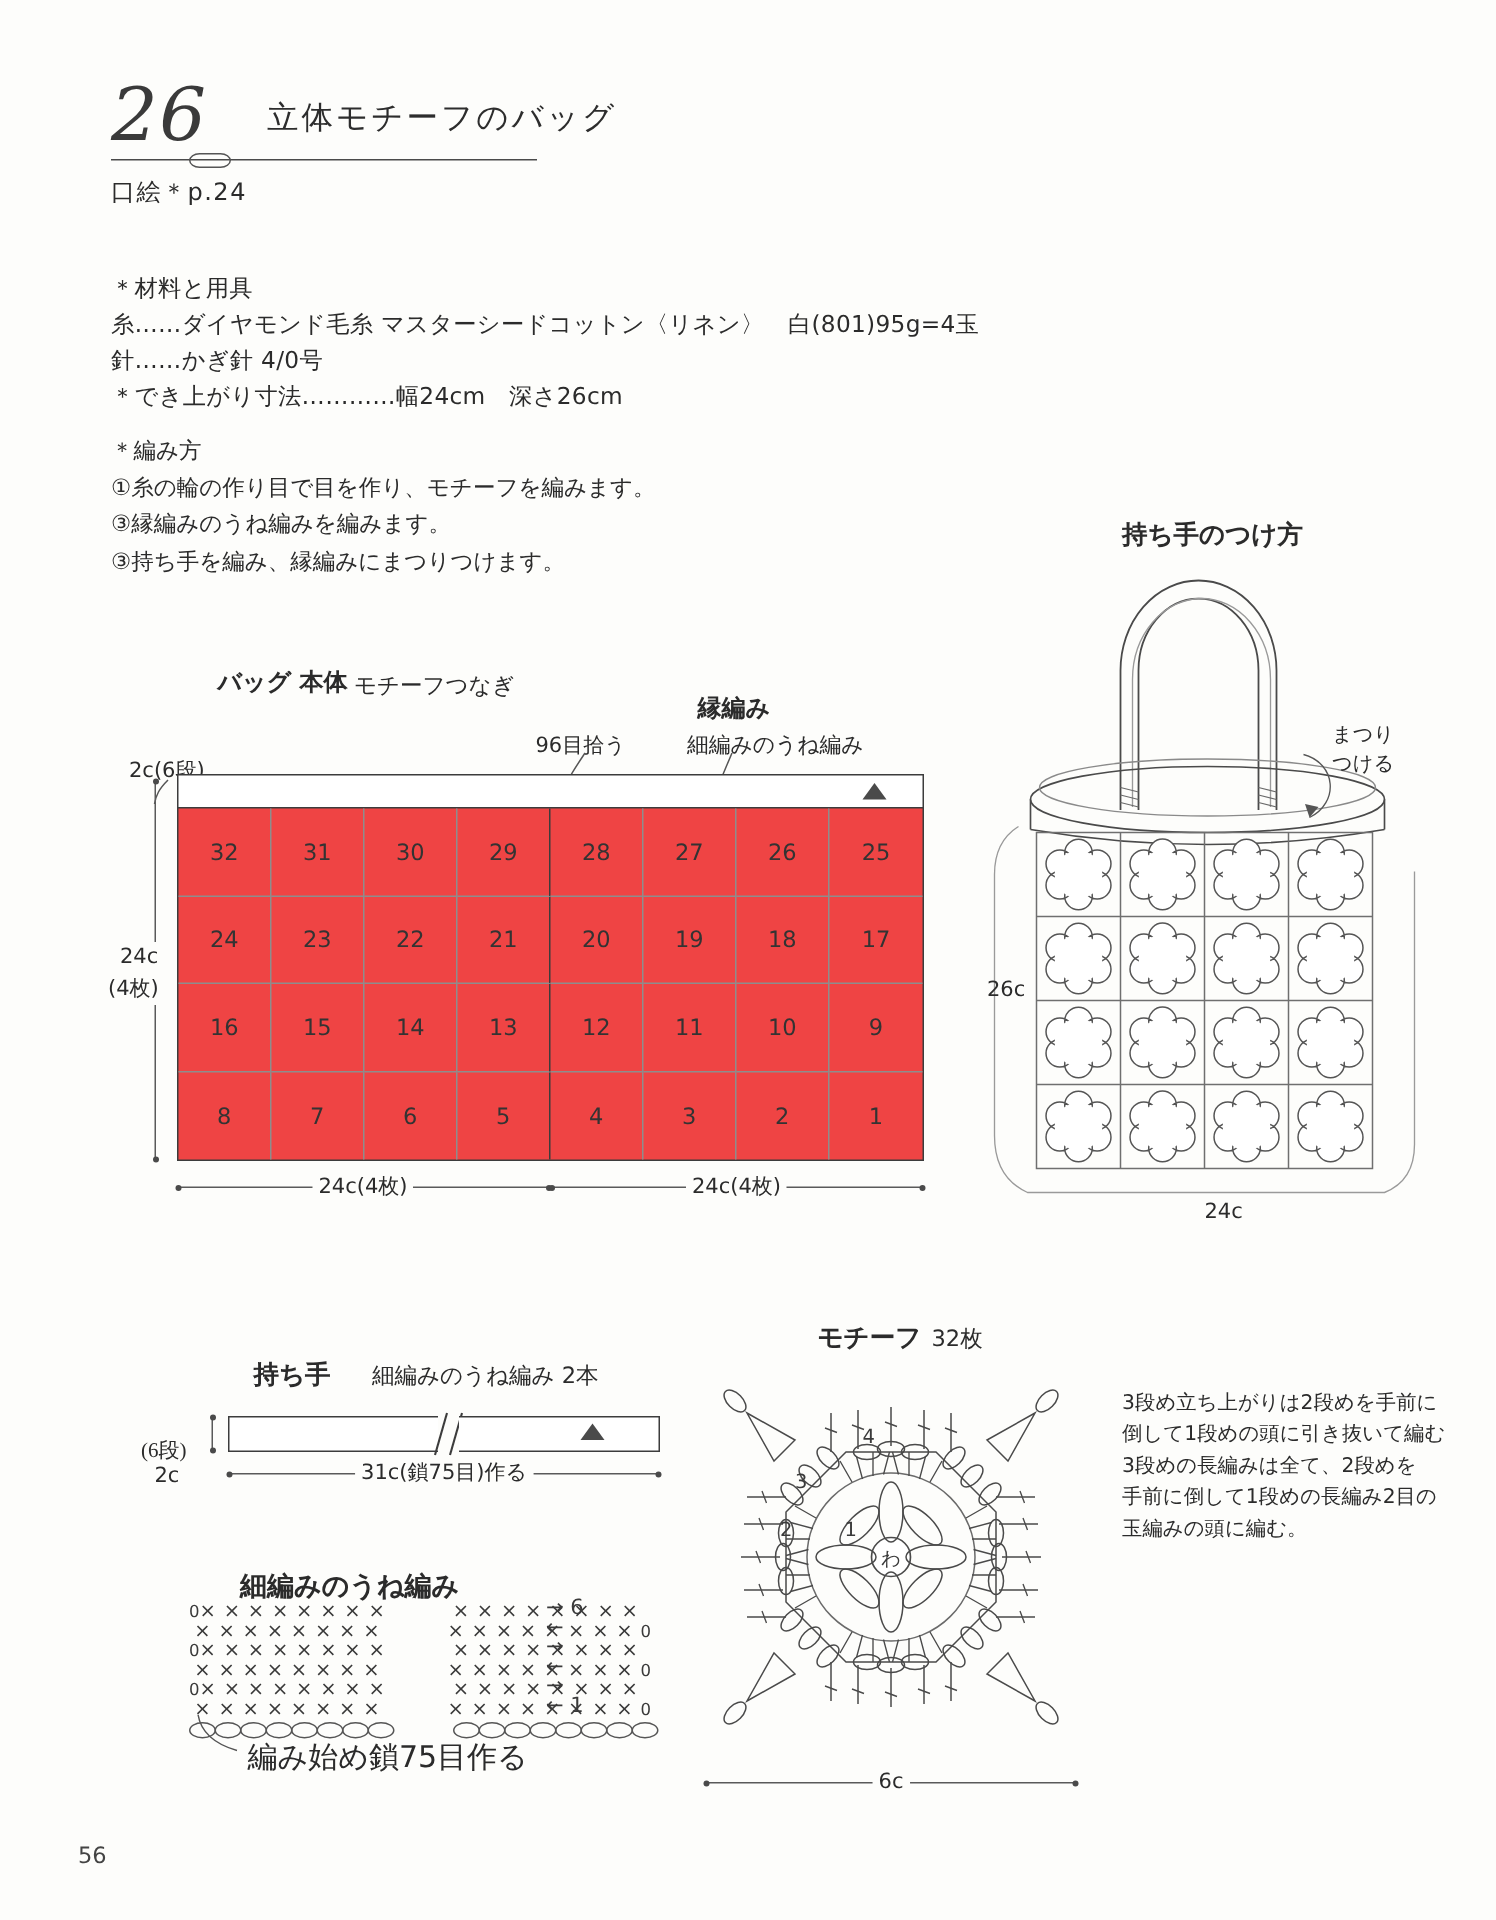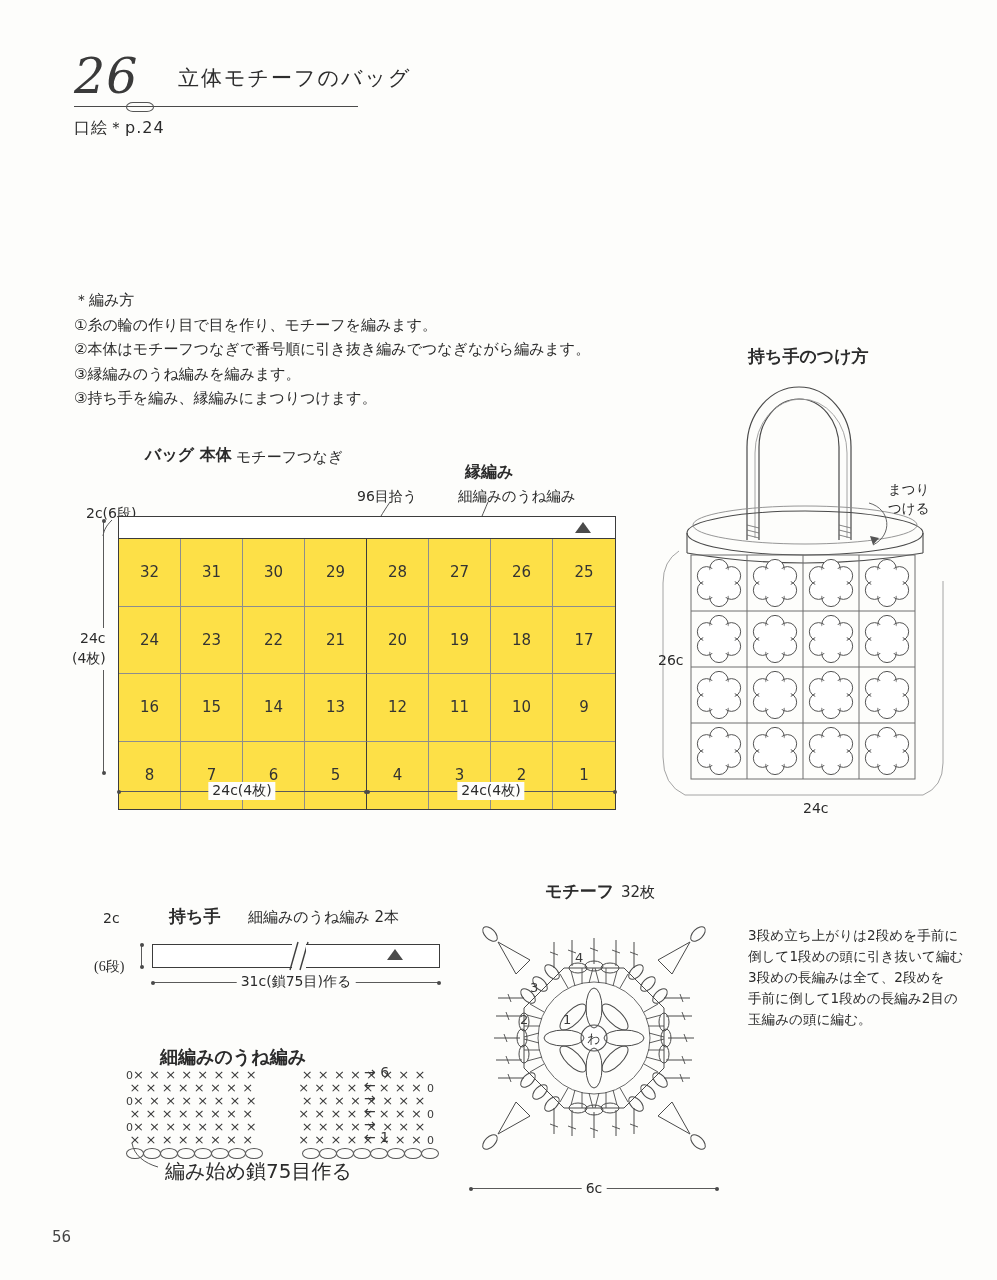--- a/index.html
+++ b/index.html
@@ -135,27 +135,27 @@
     transform: translate(-50%, -50%);
   }
 
   
   #body-diagram { position: absolute; left: 0; top: 0; }
   .grid-wrap {
     position: absolute;
     left: 118px;
     top: 538px;
     width: 498px;
-    height: 272px;
+    height: 236px;
     border: 1.6px solid #3c3c3c;
     box-sizing: border-box;
     display: grid;
     grid-template-columns: repeat(8, 1fr);
     grid-template-rows: repeat(4, 1fr);
-    background: #fde047;
+    background: #ef4444;
   }
   .gcell {
     border-right: 1px solid #8d8d8d;
     border-bottom: 1px solid #8d8d8d;
     display: flex;
     align-items: center;
     justify-content: center;
     font-size: 15px;
     color: #333;
     box-sizing: border-box;
@@ -258,25 +258,30 @@
 
 <div class="page">
 
   <div class="title-row">
     <span class="big-num">26</span>
     <span class="title-jp">立体モチーフのバッグ</span>
   </div>
   <div class="title-rule"></div>
   <div class="subtitle">口絵＊p.24</div>
 
+  <div class="materials">
+    <div>＊材料と用具</div>
+    <div>糸……ダイヤモンド毛糸 マスターシードコットン〈リネン〉　白(801)95g=4玉</div>
+    <div>針……かぎ針 4/0号</div>
+    <div>＊でき上がり寸法…………幅24cm　深さ26cm</div>
+  </div>
 
   <div class="howto">
     <div>＊編み方</div>
     <div>①糸の輪の作り目で目を作り、モチーフを編みます。</div>
-    <div>②本体はモチーフつなぎで番号順に引き抜き編みでつなぎながら編みます。</div>
     <div>③縁編みのうね編みを編みます。</div>
     <div>③持ち手を編み、縁編みにまつりつけます。</div>
   </div>
 
   <div id="body-diagram">
     <span class="lbl-b" style="left:118px; top:445px;margin-left:27px;">バッグ 本体</span>
     <span class="lbl" style="left:236px; top:448px; font-size:15px;">モチーフつなぎ</span>
 
     <span class="lbl" style="left:357px; top:488px;">96目拾う</span>
     <span class="lbl-b" style="left:465px; top:462px;">縁編み</span>
@@ -417,21 +422,21 @@
     <span class="lbl" style="left:888px; top:500px; font-size:13.5px;">つける</span>
 
     <span class="lbl" style="left:658px; top:652px;">26c</span>
     <span class="lbl" style="left:803px; top:800px;">24c</span>
   </div>
 
   <div>
     <span class="lbl-b" style="left:169px; top:905px; font-size:17px;">持ち手</span>
     <span class="lbl" style="left:248px; top:908px; font-size:15px;">細編みのうね編み 2本</span>
 
-    <span class="lbl" style="left:103px; top:910px;">2c</span>
+    <span class="lbl" style="left:103px; top:976px;">2c</span>
     <span class="lbl" style="left:94px; top:958px;font-family:Liberation Serif, serif;">(6段)</span>
     <div class="dim-v" style="left:141px; top:944px; height:24px;"></div>
 
     <div class="handle-bar" style="left:152px; top:944px; width:140px; height:24px; border-right:none;"></div>
     <svg style="position:absolute; left:288px; top:940px; width:24px; height:32px;">
       <path d="M 10,2 L 2,30" stroke="#3c3c3c" stroke-width="1.4" fill="none"></path>
       <path d="M 20,2 L 12,30" stroke="#3c3c3c" stroke-width="1.4" fill="none"></path>
     </svg>
     <div class="handle-bar" style="left:306px; top:944px; width:134px; height:24px; border-left:none;"></div>
     <div class="tri-up" style="left:387px; top:949px;"></div>

